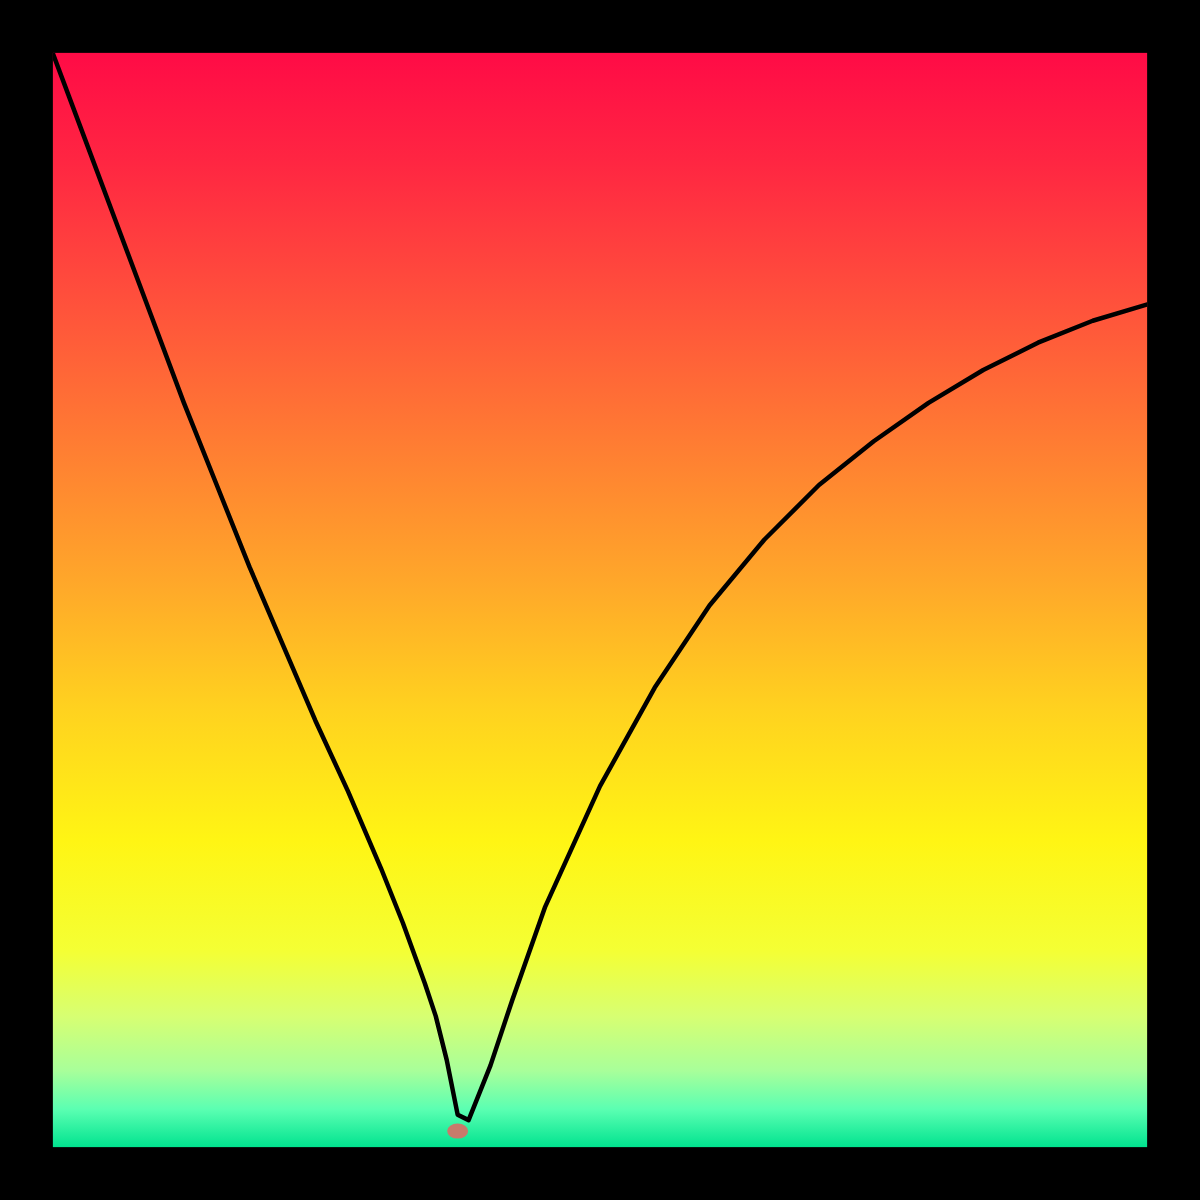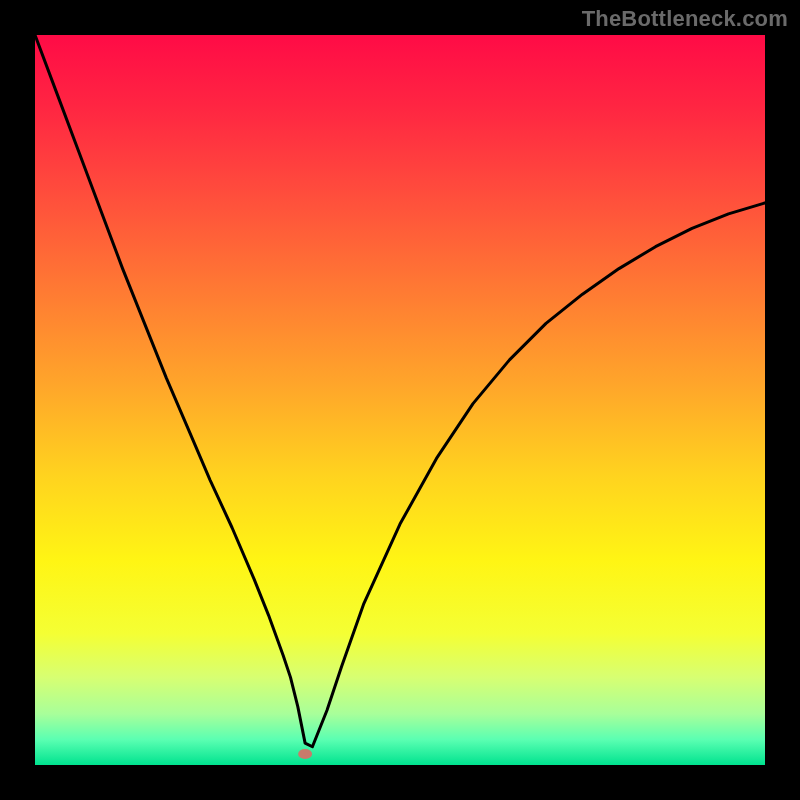--- a/index.html
+++ b/index.html
@@ -40,21 +40,20 @@
     font-weight: bold;
     color: #6a6a6a;
     letter-spacing: 0.2px;
     user-select: none;
   }
 </style>
 </head>
 <body>
 
 <div class="frame">
-  <div class="watermark">TheBottleneck.com</div>
   <div class="plot-area">
     <svg id="chart-svg" viewBox="0 0 730 730" preserveAspectRatio="none">
       <defs>
         <linearGradient id="bg-grad" x1="0" y1="0" x2="0" y2="1">
             <stop offset="0%" stop-color="#ff0b46"></stop>
             <stop offset="10%" stop-color="#ff2642"></stop>
             <stop offset="22%" stop-color="#ff4e3c"></stop>
             <stop offset="35%" stop-color="#ff7a33"></stop>
             <stop offset="48%" stop-color="#ffa62a"></stop>
             <stop offset="60%" stop-color="#ffd21f"></stop>

